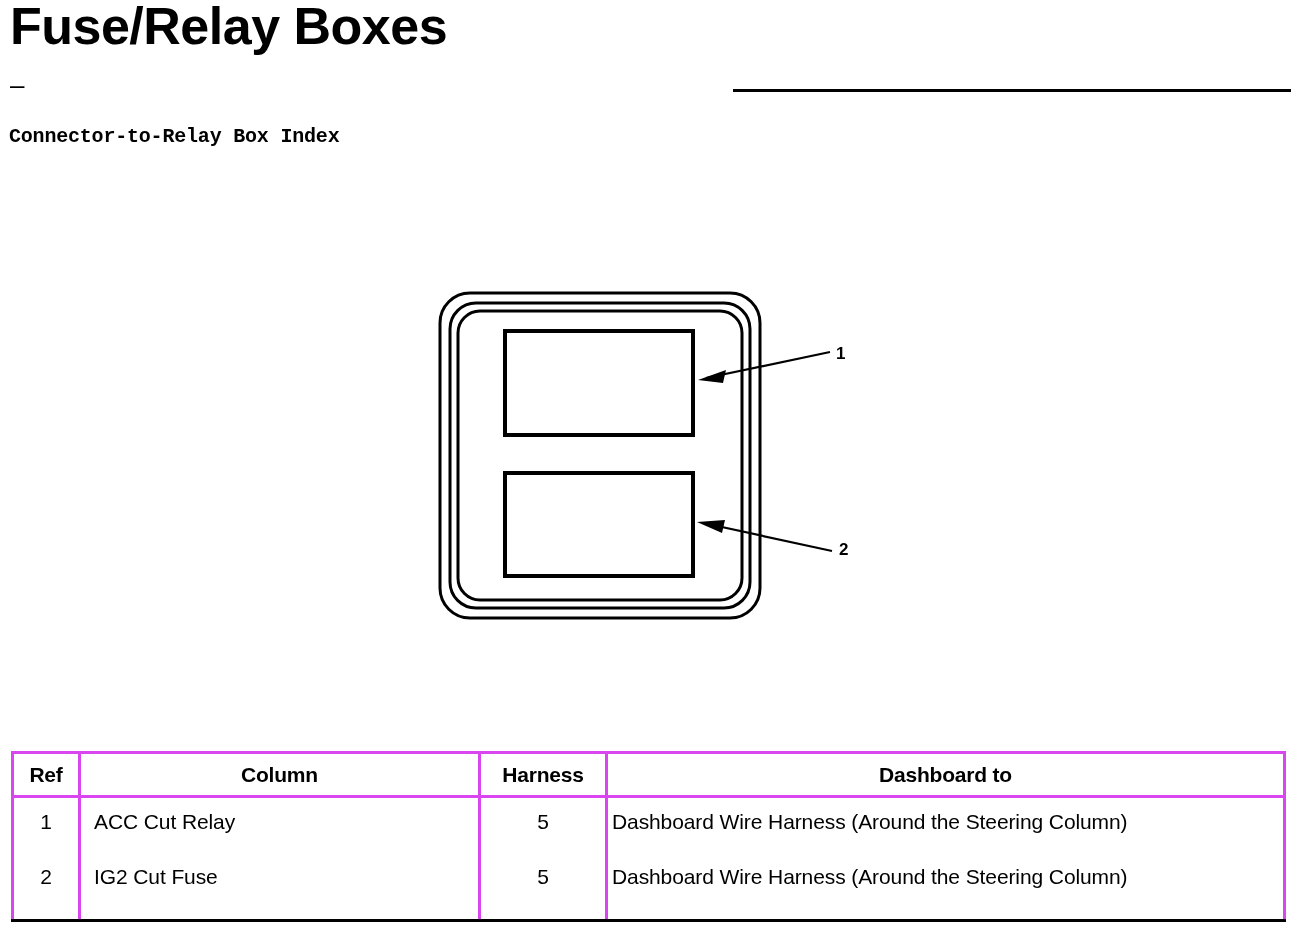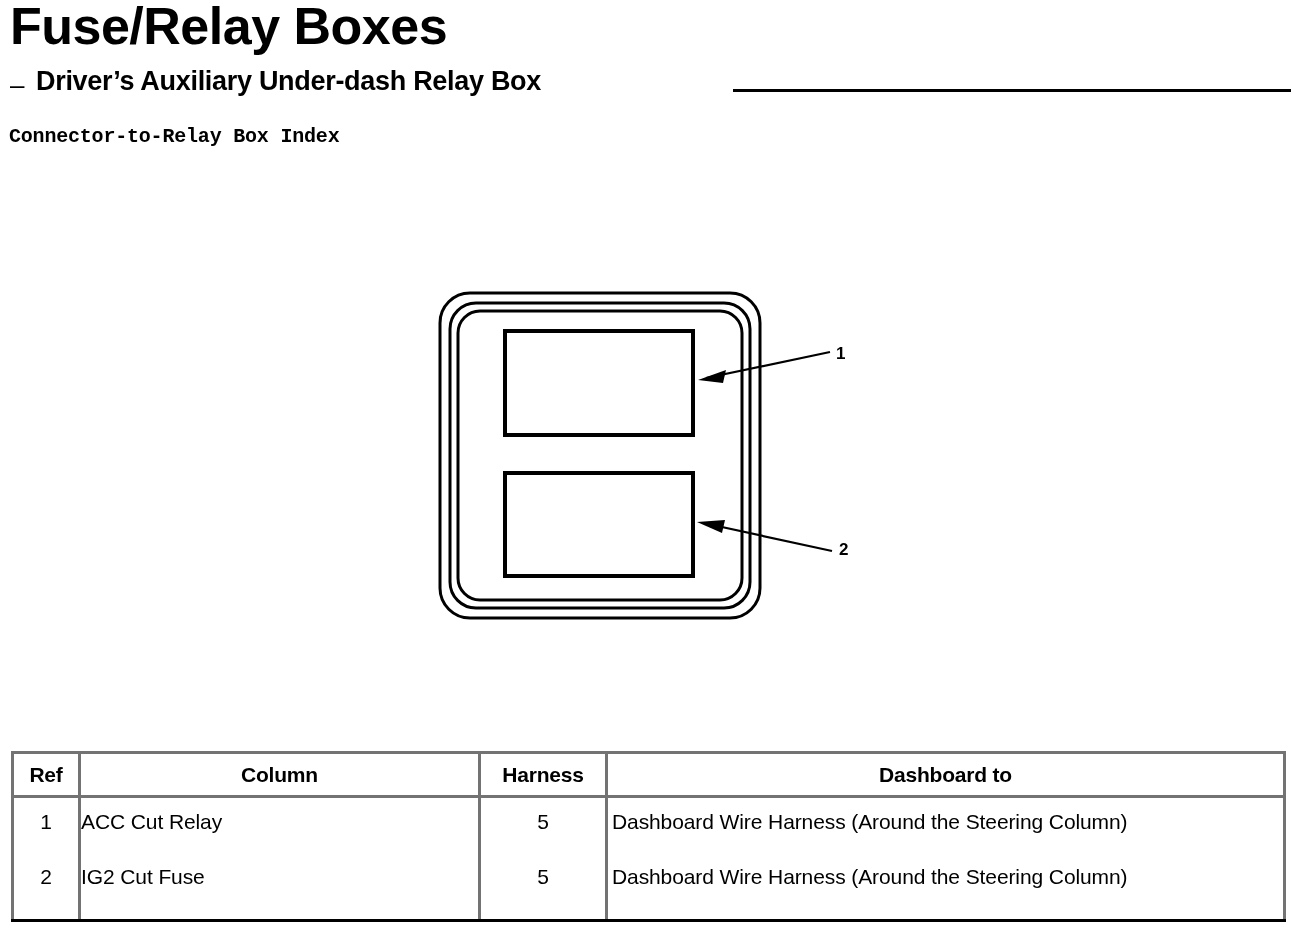--- a/index.html
+++ b/index.html
@@ -102,21 +102,21 @@
     border-collapse: collapse;
     table-layout: fixed;
   }
   #index-table col.c-ref      { width: 67px; }
   #index-table col.c-socket   { width: 400px; }
   #index-table col.c-cavities { width: 127px; }
   #index-table col.c-connects { width: 678px; }
 
   #index-table th,
   #index-table td {
-    border: 3px solid #737373;
+    border: 3px solid #d946ef;
     padding: 0;
     font-size: 21px;
     vertical-align: top;
   }
   #index-table thead th {
     font-weight: bold;
     text-align: center;
     height: 41px;
     line-height: 41px;
     letter-spacing: -0.2px;
@@ -133,33 +133,32 @@
   #index-table tbody tr:last-child td {
     border-bottom: 3px solid #000000;
     height: 66px;
   }
   .cell-pad {
     display: block;
     padding-top: 12px;
   }
   .col-ref      { text-align: center; }
   .col-socket   { text-align: left; }
-  .col-socket .cell-pad { }
+  .col-socket .cell-pad { padding-left: 13px; }
   .col-cavities { text-align: center; }
   .col-connects { text-align: left; }
   .col-connects .cell-pad { padding-left: 4px; }
 </style>
 </head>
 <body>
 
 <div id="page-title">Fuse/Relay Boxes</div>
 
 <div id="subtitle-row">
   <span id="subtitle-dash">–</span>
-  <span id="subtitle-text">Driver’s Auxiliary Under-dash Relay Box</span>
   <div id="subtitle-rule"></div>
 </div>
 
 <div id="section-label">Connector-to-Relay Box Index</div>
 
 <div id="relay-diagram">
   <svg width="460" height="370" viewBox="0 0 460 370" xmlns="http://www.w3.org/2000/svg">
 
     <rect x="20" y="18" width="320" height="325" rx="30" ry="30" fill="none" stroke="#000000" stroke-width="3"></rect>
 

